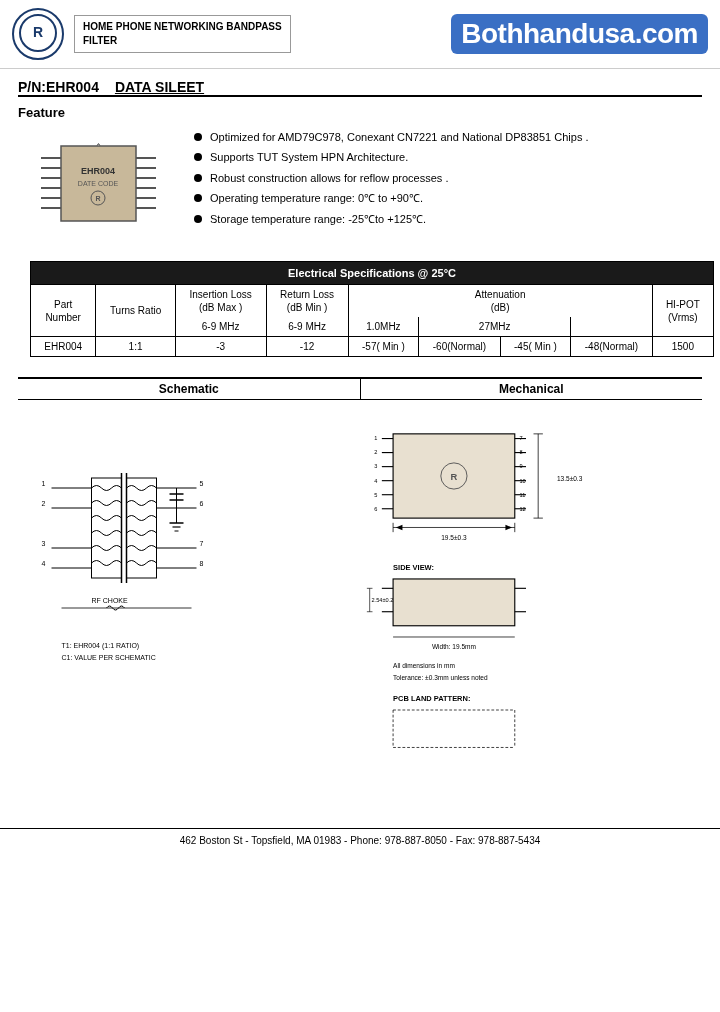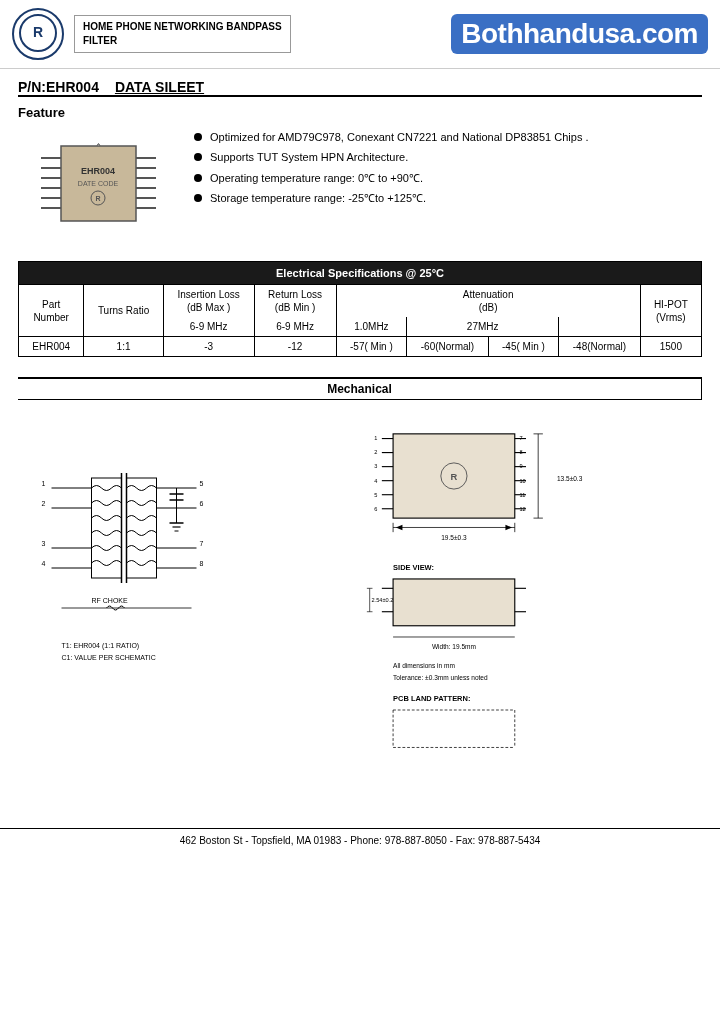--- a/index.html
+++ b/index.html
@@ -132,20 +132,21 @@
     }
 
     
     .elec-table-container {
       margin-bottom: 20px;
     }
     .elec-table {
       width: 100%;
       border-collapse: collapse;
       font-size: 10px;
+      margin-left: 12px;
     }
     .elec-table .table-header-row td {
       background: #1a1a1a;
       color: #fff;
       text-align: center;
       font-weight: bold;
       font-size: 11px;
       padding: 4px;
     }
     .elec-table td {
@@ -270,20 +271,24 @@
 
       <div class="feature-list">
         <ul>
           <li>
             <span class="bullet"></span>
             <span>Optimized for AMD79C978, Conexant CN7221 and National DP83851 Chips .</span>
           </li>
           <li>
             <span class="bullet"></span>
             <span>Supports TUT System HPN Architecture.</span>
+          </li>
+          <li>
+            <span class="bullet"></span>
+            <span>Robust construction allows for reflow processes .</span>
           </li>
           <li>
             <span class="bullet"></span>
             <span>Operating temperature range: 0℃  to +90℃.</span>
           </li>
           <li>
             <span class="bullet"></span>
             <span>Storage temperature range: -25℃to +125℃.</span>
           </li>
         </ul>
@@ -322,20 +327,21 @@
         <td>-45( Min )</td>
         <td>-48(Normal)</td>
         <td>1500</td>
       </tr>
     </tbody>
       </table>
   </div>
 
   <div class="sch-mech-section">
     <div class="sch-mech-header">
+      <div class="sch-mech-title">Schematic</div>
       <div class="sch-mech-title">Mechanical</div>
     </div>
 
     <div class="sch-mech-content">
 
       <div class="schematic-area">
         <svg width="100%" height="370" viewBox="0 0 310 370">
 
           <line x1="20" y1="80" x2="60" y2="80" stroke="#000" stroke-width="1"></line>
           <line x1="20" y1="100" x2="60" y2="100" stroke="#000" stroke-width="1"></line>

